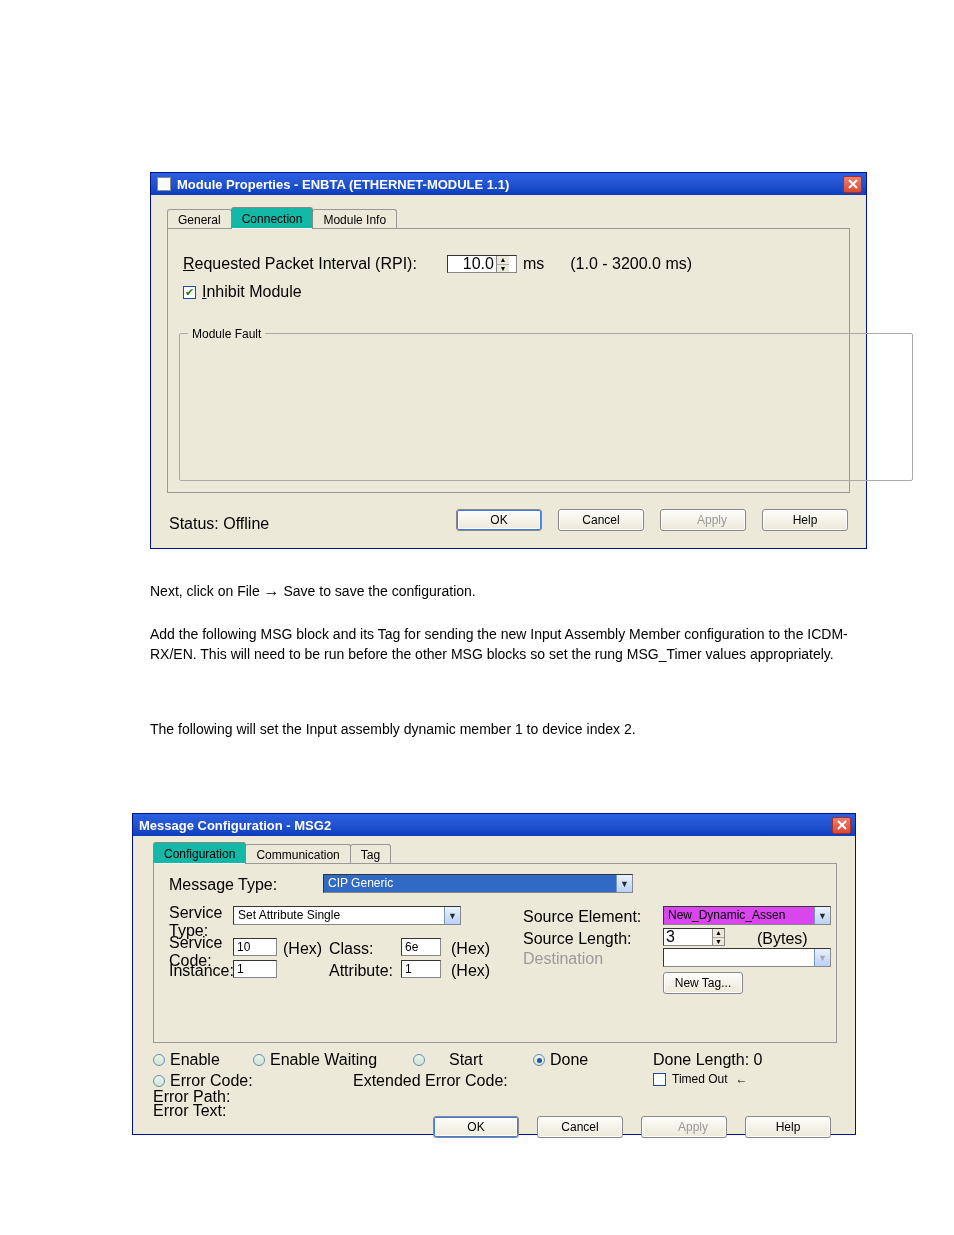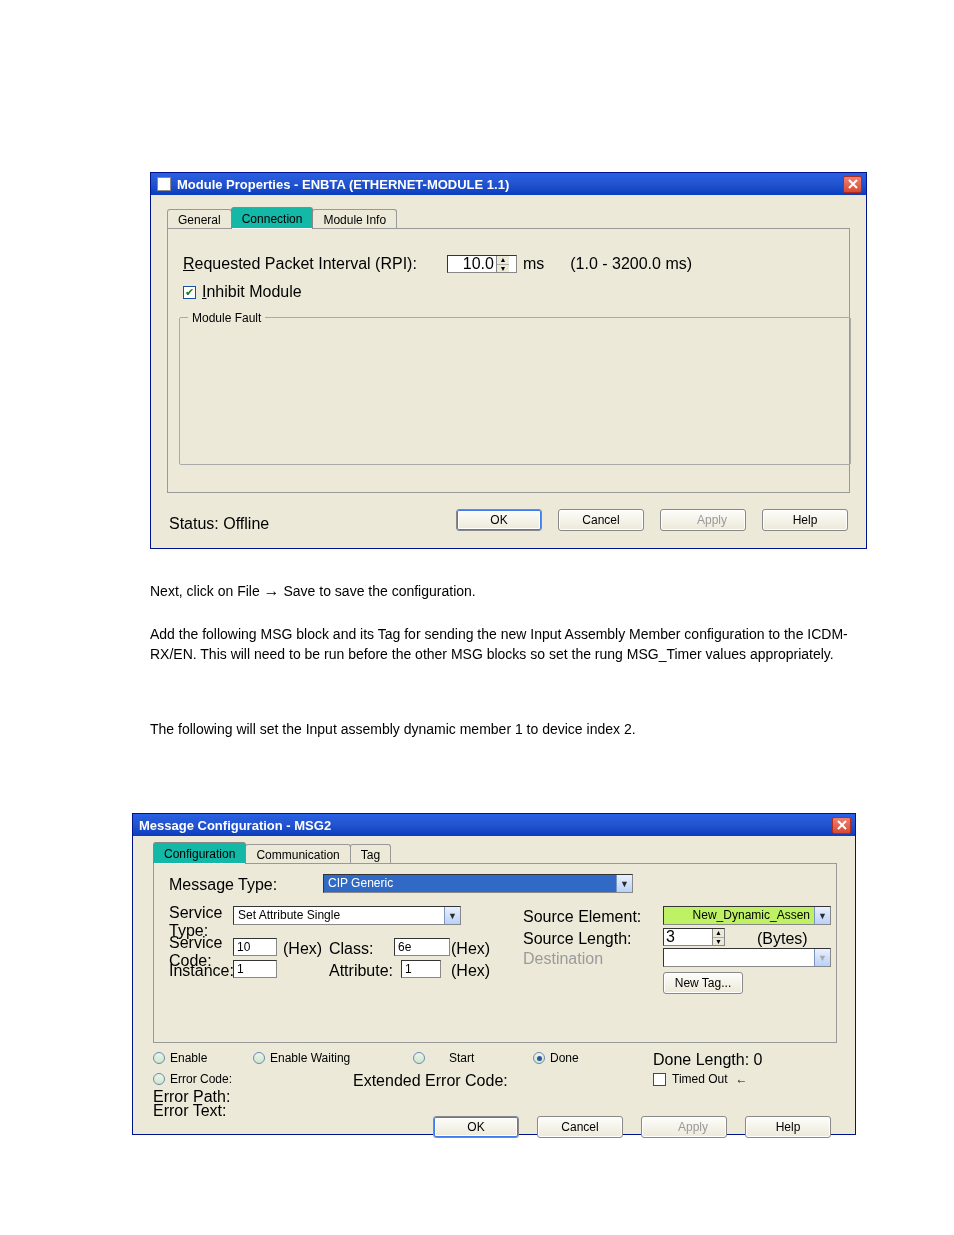--- a/index.html
+++ b/index.html
@@ -159,21 +159,21 @@
   .combo .txt{padding:1px 4px;flex:1;}
   .combo .cbtn{
     width:16px;background:linear-gradient(#e9f1ff,#b9d1f8);
     border-left:1px solid #7a96bf;
     display:flex;align-items:center;justify-content:center;color:#2b2b2b;font-size:9px;
   }
   .combo.disabled .txt{color:#aaa;}
   .combo.disabled .cbtn{color:#aaa;}
 
   .radio{
-    display:inline-flex;align-items:center;gap:5px;font-size:12px;color:#000;
+    display:inline-flex;align-items:center;gap:5px;font-size:16px;color:#000;
   }
   .radio .r{
     width:12px;height:12px;border:1px solid #6d8ab0;border-radius:50%;
     background:linear-gradient(#e9f5e9,#cfe6cf);
     display:flex;align-items:center;justify-content:center;
   }
   .radio.sel .r::after{content:"";width:5px;height:5px;background:#2b54a3;border-radius:50%;}
 
   .muted{color:#9a9a9a;}
 </style>
@@ -215,21 +215,21 @@
       <span style="width:14px;"></span>
       <span class="label">(1.0 - 3200.0 ms)</span>
     </div>
 
     <div class="chk" style="position:absolute;left:32px;top:88px;">
       <span class="box">✔</span>
       <span class="label"><u>I</u><span>nhibit Module</span></span>
     </div>
 
 
-    <div class="groupbox" style="position:absolute;left:28px;top:122px;width:672px;height:148px;">
+    <div class="groupbox" style="position:absolute;left:28px;top:138px;width:734px;height:148px;">
       <span class="legend">Module Fault</span>
     </div>
 
     <span class="label" style="position:absolute;left:18px;top:320px;">Status:  Offline</span>
 
     <div style="position:absolute; right:18px; top:314px; display:flex; gap:16px;">
       <button class="btn default">OK</button>
       <button class="btn">Cancel</button>
       <button class="btn disabled">Apply</button>
       <button class="btn">Help</button>
@@ -273,32 +273,32 @@
       <span class="txt" style="color:#000;">Set Attribute Single</span>
       <span class="cbtn">▼</span>
     </span>
 
     <span class="label" style="position:absolute;left:36px;top:98px;white-space:pre-line;">Service
 Code:</span>
     <input class="textbox" style="position: absolute; left: 100px; top: 102px; width: 44px;" value="10">
     <span class="label" style="position:absolute;left:150px;top:104px;">(Hex)</span>
 
     <span class="label" style="position:absolute;left:196px;top:104px;">Class:</span>
-    <input class="textbox" style="position: absolute; left: 261px; top: 102px; width: 56px;" value="6e">
+    <input class="textbox" style="position: absolute; left: 268px; top: 102px; width: 40px;" value="6e">
     <span class="label" style="position:absolute;left:318px;top:104px;">(Hex)</span>
 
     <span class="label" style="position:absolute;left:36px;top:126px;">Instance:</span>
     <input class="textbox" style="position: absolute; left: 100px; top: 124px; width: 44px;" value="1">
 
     <span class="label" style="position:absolute;left:196px;top:126px;">Attribute:</span>
     <input class="textbox" style="position: absolute; left: 268px; top: 124px; width: 40px;" value="1">
     <span class="label" style="position:absolute;left:318px;top:126px;">(Hex)</span>
 
     <span class="label" style="position:absolute;left:390px;top:72px;">Source Element:</span>
-    <span class="combo" style="position:absolute;left:530px;top:70px;width:168px;background:#bef264;text-align:right;">
+    <span class="combo" style="position:absolute;left:530px;top:70px;width:168px;background:#d946ef;">
       <span class="txt" style="color:#000;">New_Dynamic_Assen</span>
       <span class="cbtn">▼</span>
     </span>
 
     <span class="label" style="position:absolute;left:390px;top:94px;">Source Length:</span>
     <span class="spin" style="position:absolute;left:530px;top:92px;width:62px;">
       <input style="text-align: left;" value="3">
       <span class="btns">
           <span>▲</span>
           <span>▼</span>

